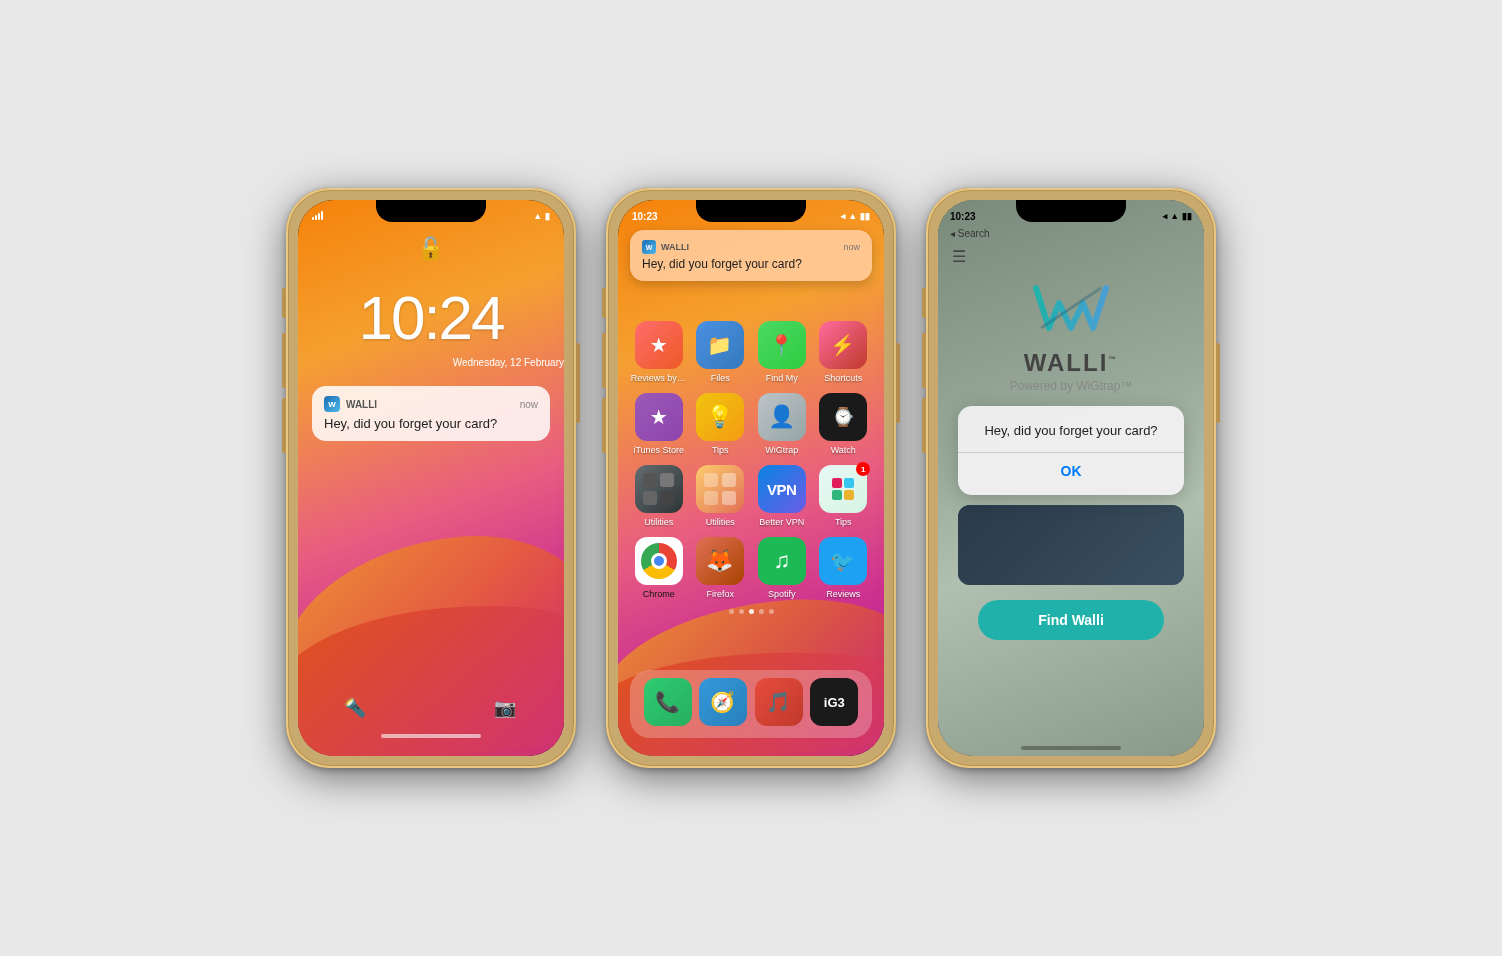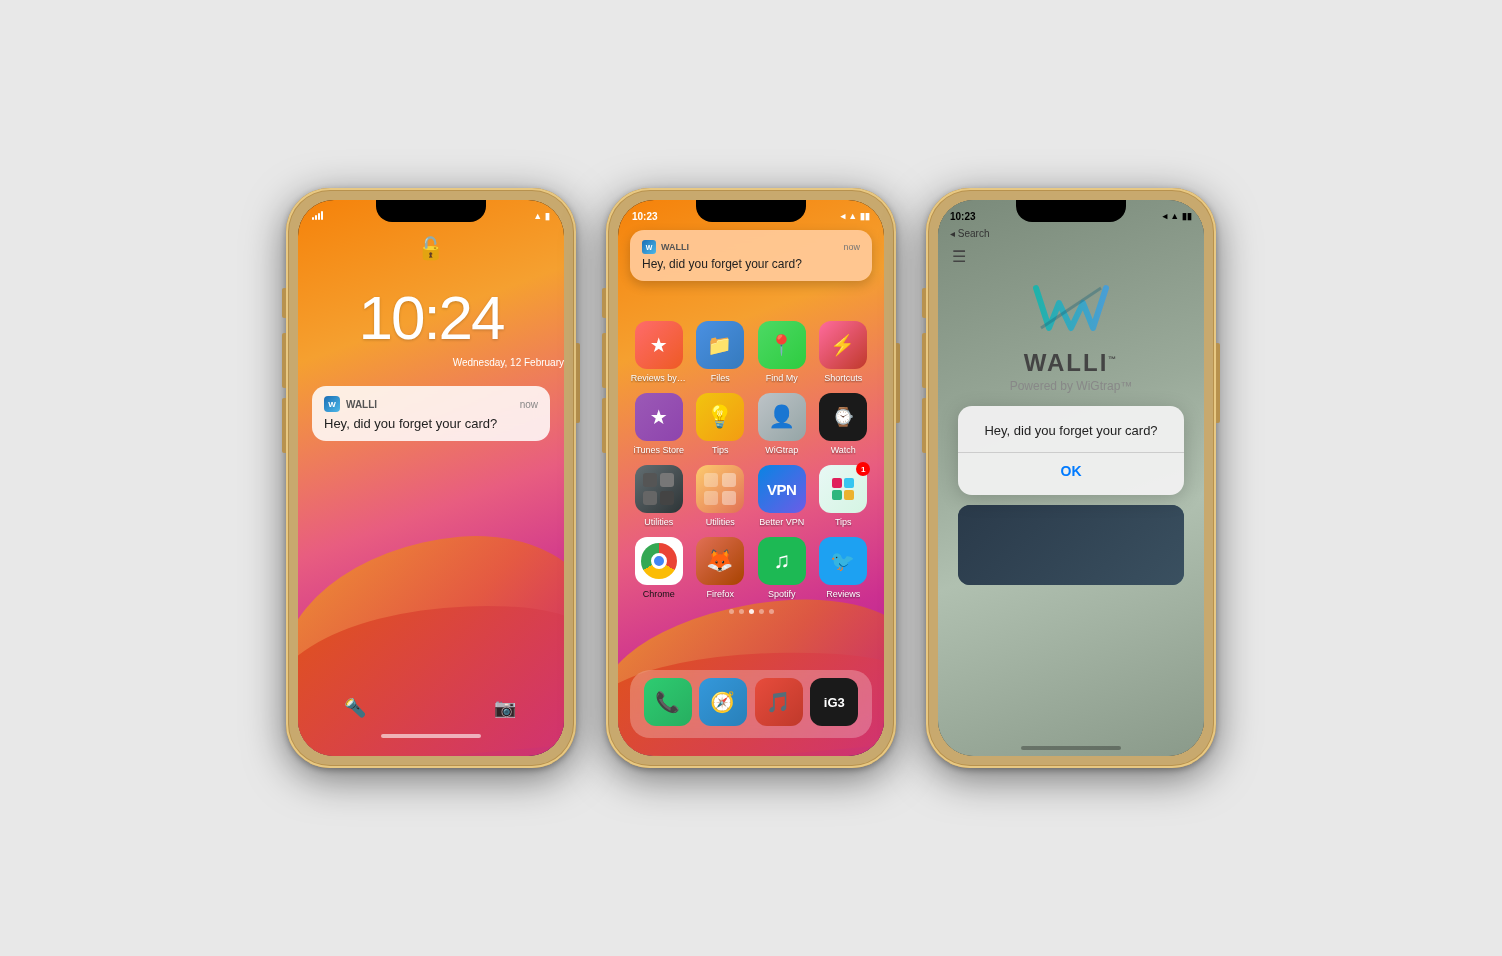--- a/index.html
+++ b/index.html
@@ -968,17 +968,18 @@
         <div class="walli-dialog-btn">OK</div>
       </div>
 
       <div class="walli-card-area">
         <div style="position:absolute;left:0;top:0;right:0;bottom:0;background:linear-gradient(135deg,#2a3a4a,#3a5060);"></div>
         <div class="walli-card-inner">
           <span style="font-size:7px;color:white;font-weight:700;">Walli</span>
         </div>
       </div>
 
+      <div class="walli-find-btn">Find Walli</div>
 
       <div class="walli-home-indicator"></div>
     </div>
   </div>
 </div>
 
 </body></html>

